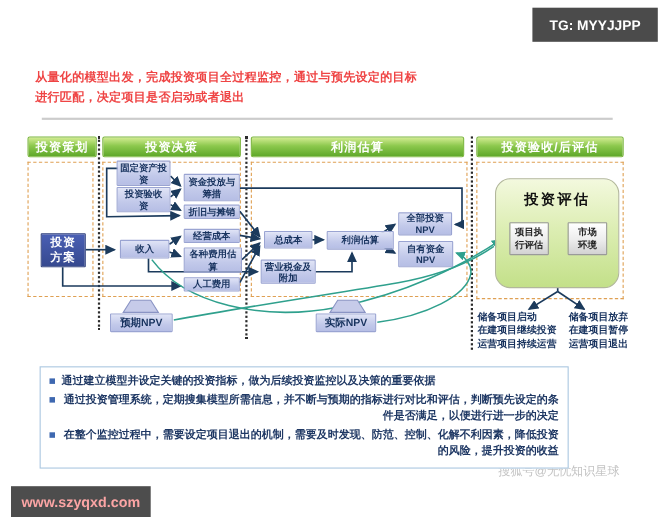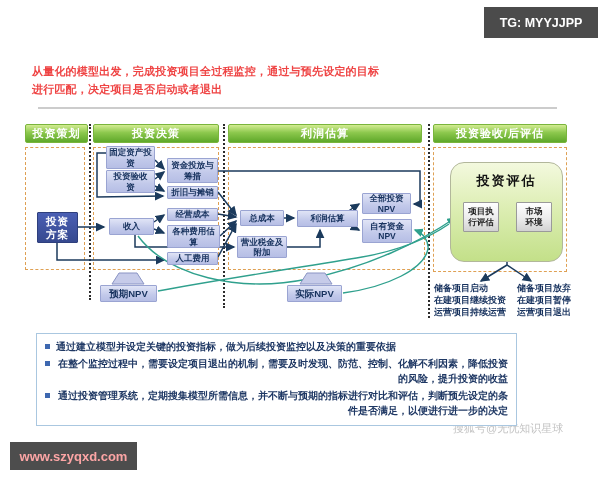--- a/index.html
+++ b/index.html
@@ -183,23 +183,23 @@
   <div>运营项目退出</div>
 </div>
 
 <div class="abs notes">
   <div class="note-item">
     <span class="note-marker"></span>
     <span class="note-text">通过建立模型并设定关键的投资指标，做为后续投资监控以及决策的重要依据</span>
   </div>
   <div class="note-item">
     <span class="note-marker"></span>
-    <span class="note-text">在整个监控过程中，需要设定项目退出的机制，需要及时发现、防范、控制、化解不利因素，降低投资的风险，提升投资的收益</span>
+    <span class="note-text">通过投资管理系统，定期搜集模型所需信息，并不断与预期的指标进行对比和评估，判断预先设定的条件是否满足，以便进行进一步的决定</span>
   </div>
   <div class="note-item">
     <span class="note-marker"></span>
-    <span class="note-text">通过投资管理系统，定期搜集模型所需信息，并不断与预期的指标进行对比和评估，判断预先设定的条件是否满足，以便进行进一步的决定</span>
+    <span class="note-text">在整个监控过程中，需要设定项目退出的机制，需要及时发现、防范、控制、化解不利因素，降低投资的风险，提升投资的收益</span>
   </div>
 </div>
 
 <div class="abs page-num">38</div>
 <div class="abs sohu">搜狐号@无忧知识星球</div>
 <div class="abs site-badge">www.szyqxd.com</div>
 
 </body></html>

